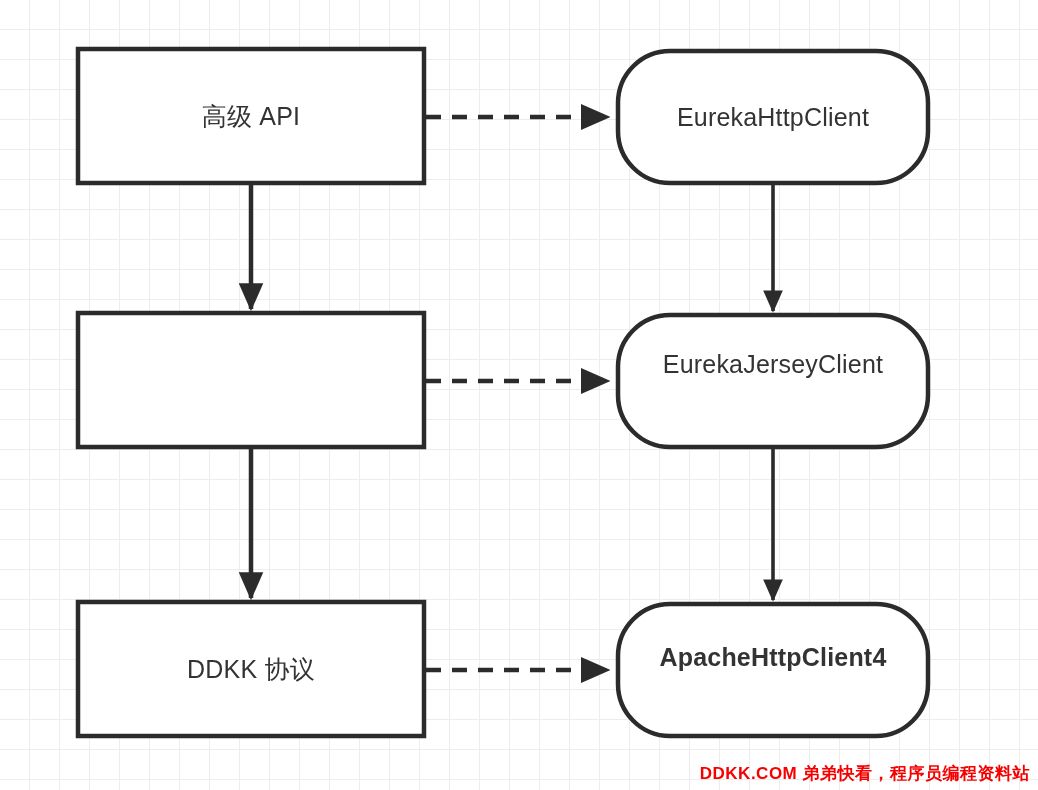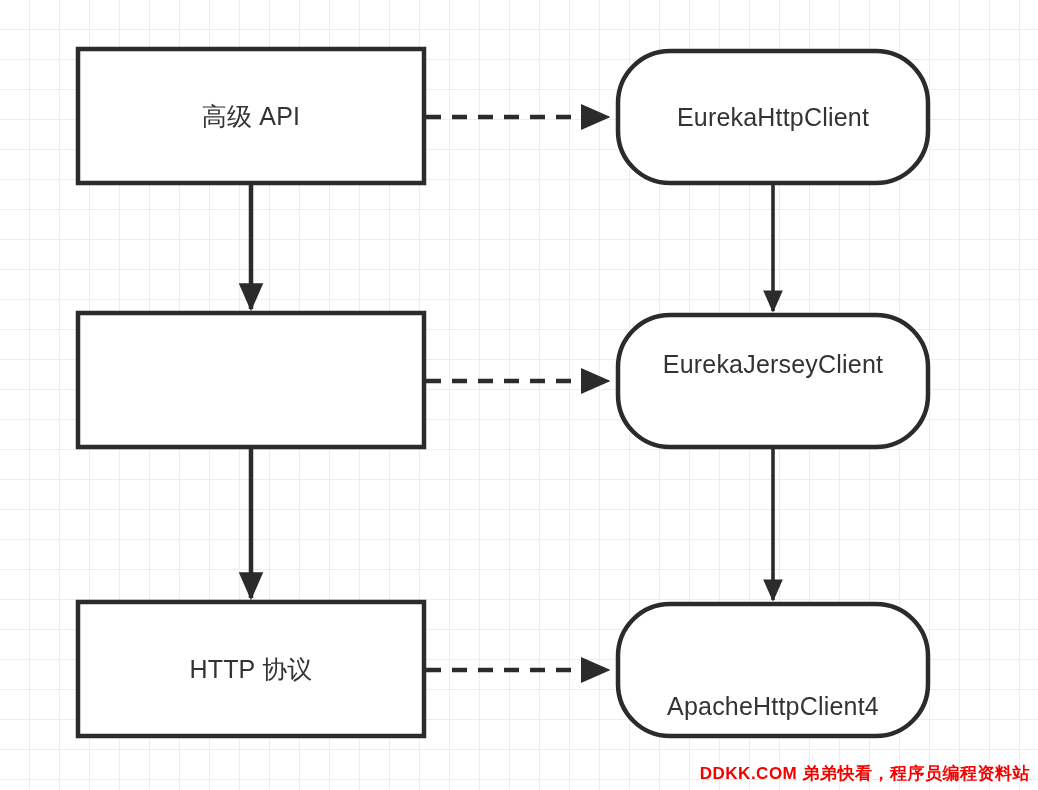--- a/index.html
+++ b/index.html
@@ -102,20 +102,20 @@
     <line x1="773" y1="449" x2="773" y2="600" stroke="#2b2b2b" stroke-width="3.6" marker-end="url(#arrow-solid)"></line>
   </svg>
 
   <div class="node-label" style="left:78px; top:49px; width:346px; height:134px;">高级 API</div>
 
   <div class="node-label" style="left:618px; top:51px; width:310px; height:132px;">EurekaHttpClient</div>
 
 
   <div class="node-label" style="left:618px; top:298px; width:310px; height:132px;">EurekaJerseyClient</div>
 
-  <div class="node-label" style="left:78px; top:602px; width:346px; height:134px;">HTTP 协议</div>
+  <div class="node-label" style="left:78px; top:602px; width:346px; height:134px;">DDKK 协议</div>
 
-  <div class="node-label" style="left:618px; top:640px; width:310px; height:132px;">ApacheHttpClient4</div>
+  <div class="node-label" style="left:618px; top:591px; width:310px; height:132px;font-weight:bold;">ApacheHttpClient4</div>
 
 
   <div class="watermark" id="watermark-bottom">DDKK.COM 弟弟快看，程序员编程资料站</div>
 
 </div>
 
 </body></html>

